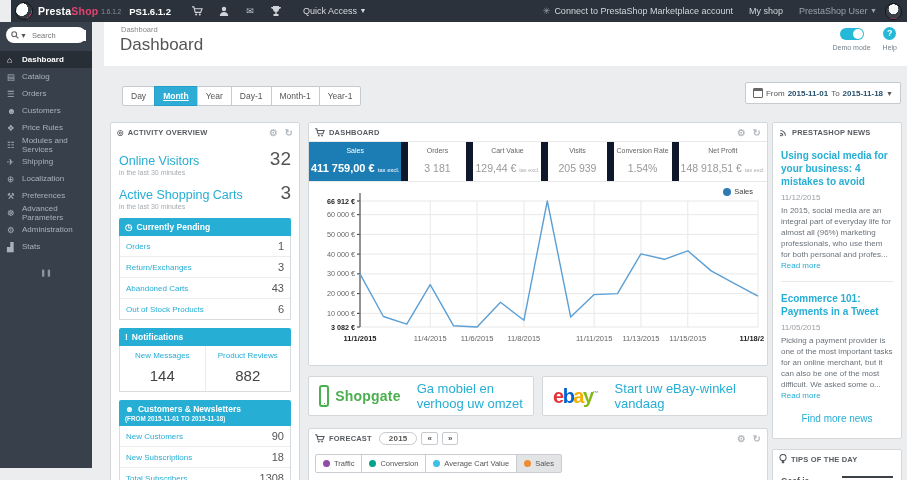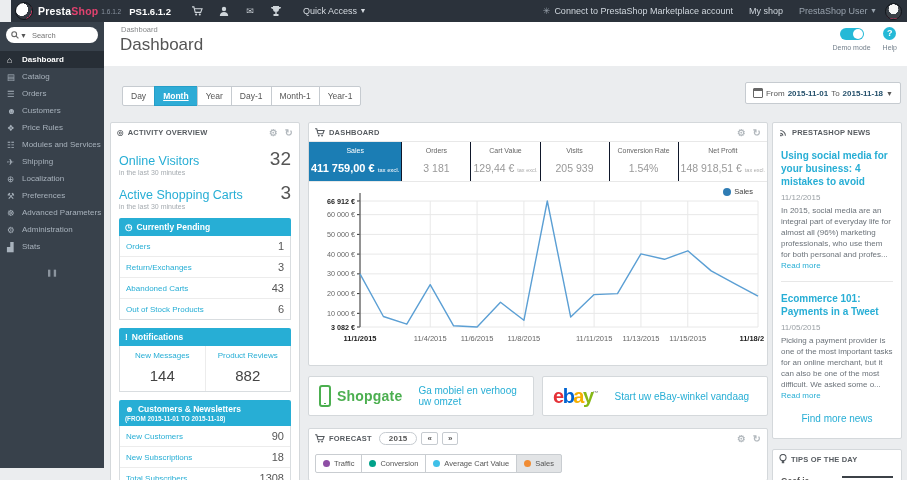--- a/index.html
+++ b/index.html
@@ -18,21 +18,21 @@
   .tb-ico svg{vertical-align:middle;}
   .qa{color:#d5dae0;margin-left:14px;cursor:pointer;}
   .caret{font-size:7px;vertical-align:1px;}
   .tb-spacer{flex:1;}
   .tb-link{color:#cfd6dd;margin-right:16px;cursor:pointer;}
   .tb-star{color:#9aa3ad;margin-right:4px;}
   .tb-user{color:#98a2ad;margin-right:8px;cursor:pointer;}
   .avatar{width:15px;height:15px;border-radius:50%;margin-right:5px;cursor:pointer;
           background:radial-gradient(circle at 50% 35%,#f6f6f6 0 40%,#3a4047 41% 75%,#e1426f 76% 100%);border:1px solid #11151a;}
   
-  .sidebar{position:absolute;top:22px;left:0;width:104px;bottom:12px;background:#38414b;z-index:20;}
+  .sidebar{position:absolute;top:22px;left:0;width:92px;bottom:12px;background:#38414b;z-index:20;}
   .searchbox{margin:5px 6px 8px 6px;height:16px;background:#fff;border-radius:9px;display:flex;align-items:center;padding:0 5px;}
   .searchbox svg{flex:0 0 auto;}
   .searchbox .caret{color:#555;margin:0 3px 0 1px;}
   .searchbox input{border:0;outline:0;width:52px;font-size:7.5px;color:#555;font-family:"Liberation Sans",sans-serif;}
   .nav-item{height:17px;display:flex;align-items:center;padding-left:7px;color:#a8b2bc;font-size:8px;cursor:pointer;}
   .nav-item .ni{width:15px;font-size:8.5px;text-align:left;flex:0 0 auto;}
   .nav-item.active{background:#272e36;color:#fff;font-weight:bold;}
   .collapse{margin-top:14px;text-align:center;color:#8b949e;font-size:7px;cursor:pointer;}
   
   .main{position:absolute;left:104px;top:22px;right:0;bottom:0;}
@@ -79,21 +79,21 @@
   .lrow:first-child{border-top:0;}
   .lrow .llbl{color:#27aed5;font-size:8px;cursor:pointer;}
   .lrow .lval{margin-left:auto;font-size:11px;color:#555;}
   .twocol{display:flex;border:1px solid #d9dde0;border-top:0;text-align:center;}
   .twocol .cell{flex:1;padding:5px 2px 7px;}
   .twocol .cell + .cell{border-left:1px solid #ececec;}
   .twocol .clbl{color:#27aed5;font-size:8px;cursor:pointer;}
   .twocol .cval{font-size:15px;color:#444;margin-top:7px;}
   
   .kpis{display:flex;border-top:1px solid #e8e8e8;border-bottom:1px solid #e8e8e8;}
-  .kpi{flex:1;text-align:center;padding:5px 2px 7px;border-left:1px solid #0f172a;cursor:pointer;}
+  .kpi{flex:1;text-align:center;padding:5px 2px 7px;border-left:7px solid #0f172a;cursor:pointer;}
   .kpi:first-child{border-left:0;}
   .kpi .klbl{font-size:7px;color:#666;}
   .kpi .kval{font-size:10.5px;color:#999;margin-top:8px;white-space:nowrap;}
   .kpi .ksuf{font-size:5.5px;color:#aaa;}
   .kpi.active{background:#1b7db4;border-color:#1b7db4;}
   .kpi.active .klbl,.kpi.active .kval{color:#fff;}
   .kpi.active .kval{font-weight:bold;font-size:11px;}
   .kpi.active .ksuf{color:#cfe3f0;}
   .chartwrap{position:relative;padding:3px 3px 2px;}
   .legend{position:absolute;top:5px;right:14px;font-size:7.5px;color:#444;display:flex;align-items:center;gap:3px;}
@@ -101,21 +101,21 @@
   .grid{stroke:#e8e8e8;stroke-width:1;}
   .ylab{font-size:7.2px;fill:#666;}
   .xlab{font-size:7.5px;fill:#666;}
   .strong{font-weight:bold;fill:#222;}
   
   .modrow{display:flex;gap:8px;margin-bottom:12px;}
   .modcard{flex:1;background:#fff;border:1px solid #d4d8db;border-radius:2px;height:38px;display:flex;align-items:center;padding:0 10px;}
   .sg-phone{width:11px;height:18px;border:2px solid #4caf50;border-radius:3px;position:relative;}
   .sg-phone:after{content:"";position:absolute;bottom:1px;left:3px;right:3px;height:1.5px;background:#4caf50;}
   .sg-name{color:#4caf50;font-size:14px;font-weight:bold;margin-left:6px;letter-spacing:.2px;}
-  .modlink{color:#27aed5;font-size:10px;margin-left:16px;cursor:pointer;}
+  .modlink{color:#27aed5;font-size:13px;margin-left:16px;cursor:pointer;}
   .ebay{font-size:20px;font-weight:bold;letter-spacing:-1.5px;line-height:1;}
   .ebay .e1{color:#e53238;}.ebay .e2{color:#0064d2;}.ebay .e3{color:#f5af02;}.ebay .e4{color:#86b817;}
   .ebay sup{font-size:6px;color:#999;letter-spacing:0;}
   
   .year-pill{border:1px solid #c6cbd0;border-radius:8px;background:#fff;font-size:8px;color:#555;padding:1px 9px;margin-left:7px;cursor:pointer;}
   .nav-btn{border:1px solid #c6cbd0;background:#fff;color:#555;font-size:8px;font-weight:bold;padding:1px 5px;margin-left:4px;cursor:pointer;border-radius:2px;}
   .fc-legend{display:flex;padding:7px 6px;}
   .fc-btn{display:flex;align-items:center;gap:4px;border:1px solid #c9cdd1;background:#fff;color:#555;
           font-size:7.5px;padding:4px 7px;margin-left:-1px;cursor:pointer;}
   .fc-btn:first-child{margin-left:0;border-radius:2px 0 0 2px;}

